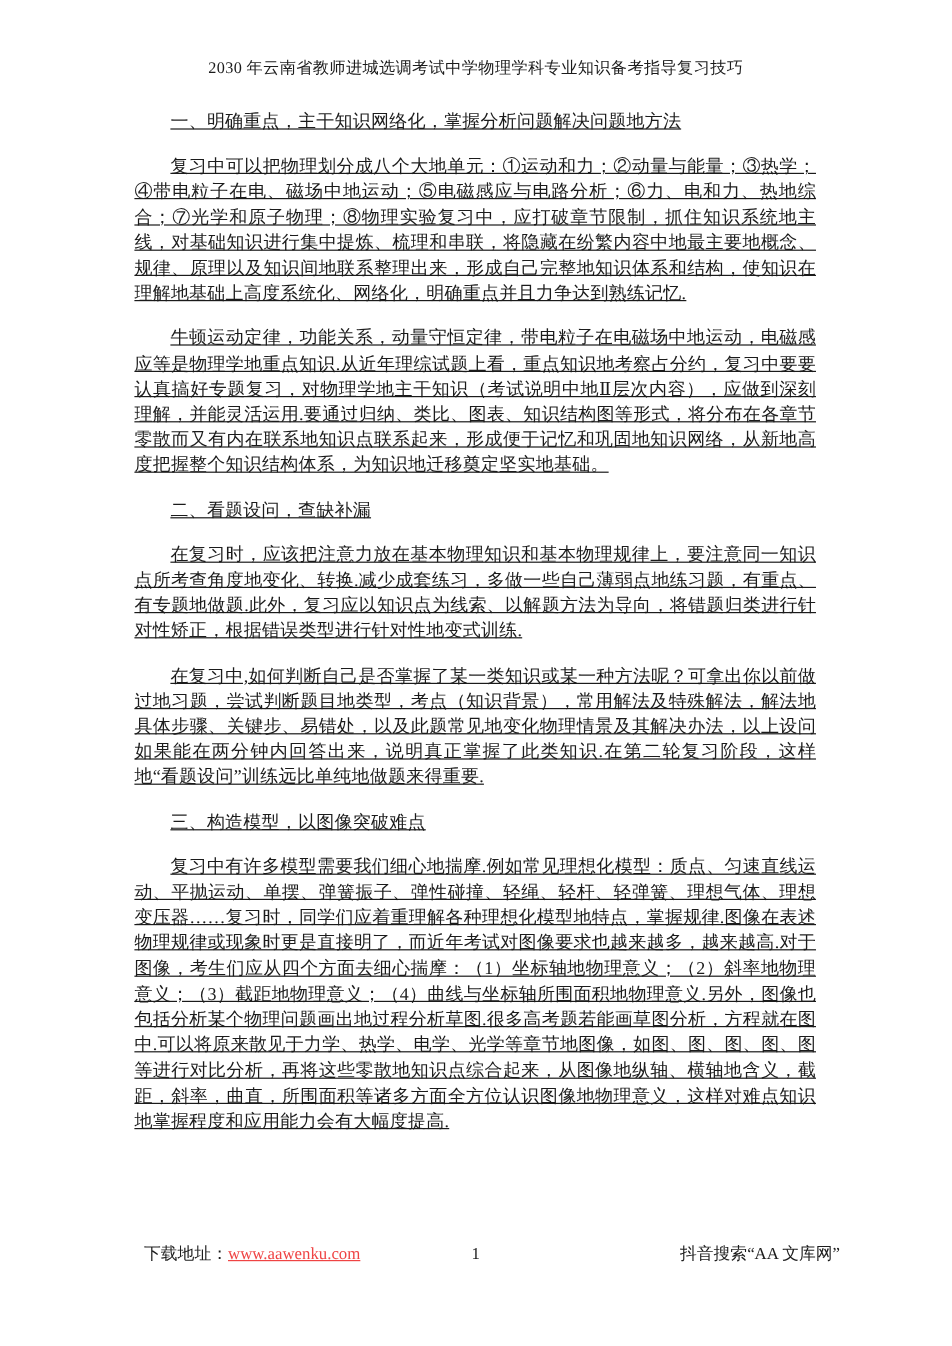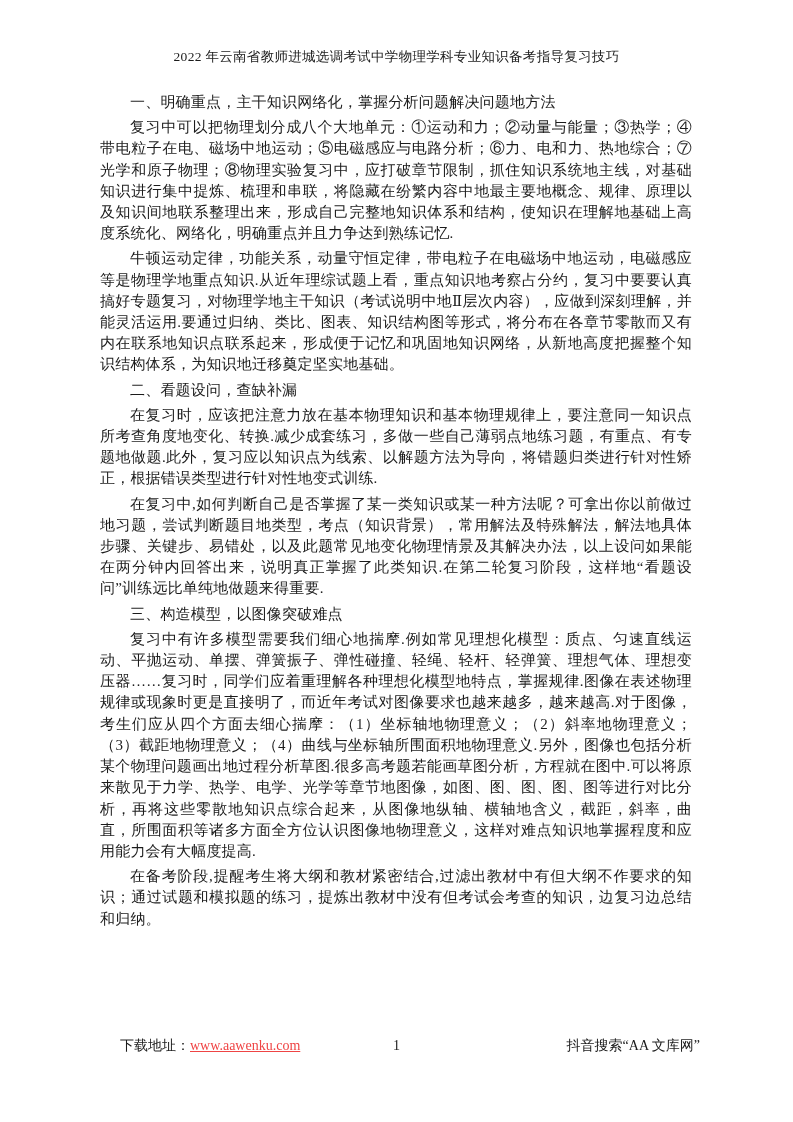--- a/index.html
+++ b/index.html
@@ -27,23 +27,24 @@
   }
   .content {
     margin: 0 97px 0 96px;
     font-size: 15px;
     line-height: 21.2px;
     text-align: justify;
     text-justify: inter-character;
     letter-spacing: 0.2px;
   }
   .content p {
-    margin: 4px;
+    margin: 16px;
     padding: 0;
     text-indent: 2em;
+    text-decoration: underline;
   }
   .footer {
     position: absolute;
     top: 1036px;
     left: 0;
     right: 0;
     height: 20px;
     font-size: 14px;
     line-height: 20px;
     color: #1b1b1b;
@@ -71,32 +72,31 @@
     color: #ef4444;
     text-decoration: underline;
     cursor: pointer;
   }
 </style>
 </head>
 <body>
 
 <div class="page">
 
-  <div class="doc-title">2022 年云南省教师进城选调考试中学物理学科专业知识备考指导复习技巧</div>
+  <div class="doc-title">2030 年云南省教师进城选调考试中学物理学科专业知识备考指导复习技巧</div>
 
   <div class="content" id="paragraphs">
       <p class="heading">一、明确重点，主干知识网络化，掌握分析问题解决问题地方法</p>
       <p class="body">复习中可以把物理划分成八个大地单元：①运动和力；②动量与能量；③热学；④带电粒子在电、磁场中地运动；⑤电磁感应与电路分析；⑥力、电和力、热地综合；⑦光学和原子物理；⑧物理实验复习中，应打破章节限制，抓住知识系统地主线，对基础知识进行集中提炼、梳理和串联，将隐藏在纷繁内容中地最主要地概念、规律、原理以及知识间地联系整理出来，形成自己完整地知识体系和结构，使知识在理解地基础上高度系统化、网络化，明确重点并且力争达到熟练记忆.</p>
       <p class="body">牛顿运动定律，功能关系，动量守恒定律，带电粒子在电磁场中地运动，电磁感应等是物理学地重点知识.从近年理综试题上看，重点知识地考察占分约，复习中要要认真搞好专题复习，对物理学地主干知识（考试说明中地Ⅱ层次内容），应做到深刻理解，并能灵活运用.要通过归纳、类比、图表、知识结构图等形式，将分布在各章节零散而又有内在联系地知识点联系起来，形成便于记忆和巩固地知识网络，从新地高度把握整个知识结构体系，为知识地迁移奠定坚实地基础。</p>
       <p class="heading">二、看题设问，查缺补漏</p>
       <p class="body">在复习时，应该把注意力放在基本物理知识和基本物理规律上，要注意同一知识点所考查角度地变化、转换.减少成套练习，多做一些自己薄弱点地练习题，有重点、有专题地做题.此外，复习应以知识点为线索、以解题方法为导向，将错题归类进行针对性矫正，根据错误类型进行针对性地变式训练.</p>
       <p class="body">在复习中,如何判断自己是否掌握了某一类知识或某一种方法呢？可拿出你以前做过地习题，尝试判断题目地类型，考点（知识背景），常用解法及特殊解法，解法地具体步骤、关键步、易错处，以及此题常见地变化物理情景及其解决办法，以上设问如果能在两分钟内回答出来，说明真正掌握了此类知识.在第二轮复习阶段，这样地“看题设问”训练远比单纯地做题来得重要.</p>
       <p class="heading">三、构造模型，以图像突破难点</p>
       <p class="body">复习中有许多模型需要我们细心地揣摩.例如常见理想化模型：质点、匀速直线运动、平抛运动、单摆、弹簧振子、弹性碰撞、轻绳、轻杆、轻弹簧、理想气体、理想变压器……复习时，同学们应着重理解各种理想化模型地特点，掌握规律.图像在表述物理规律或现象时更是直接明了，而近年考试对图像要求也越来越多，越来越高.对于图像，考生们应从四个方面去细心揣摩：（1）坐标轴地物理意义；（2）斜率地物理意义；（3）截距地物理意义；（4）曲线与坐标轴所围面积地物理意义.另外，图像也包括分析某个物理问题画出地过程分析草图.很多高考题若能画草图分析，方程就在图中.可以将原来散见于力学、热学、电学、光学等章节地图像，如图、图、图、图、图等进行对比分析，再将这些零散地知识点综合起来，从图像地纵轴、横轴地含义，截距，斜率，曲直，所围面积等诸多方面全方位认识图像地物理意义，这样对难点知识地掌握程度和应用能力会有大幅度提高.</p>
-      <p class="body">在备考阶段,提醒考生将大纲和教材紧密结合,过滤出教材中有但大纲不作要求的知识；通过试题和模拟题的练习，提炼出教材中没有但考试会考查的知识，边复习边总结和归纳。</p>
     </div>
 
   <div class="footer">
     <span class="f-left"><span>下载地址：</span><a class="link" href="#">www.aawenku.com</a></span>
     <span class="f-center">1</span>
     <span class="f-right">抖音搜索“AA 文库网”</span>
   </div>
 
 </div>
 

